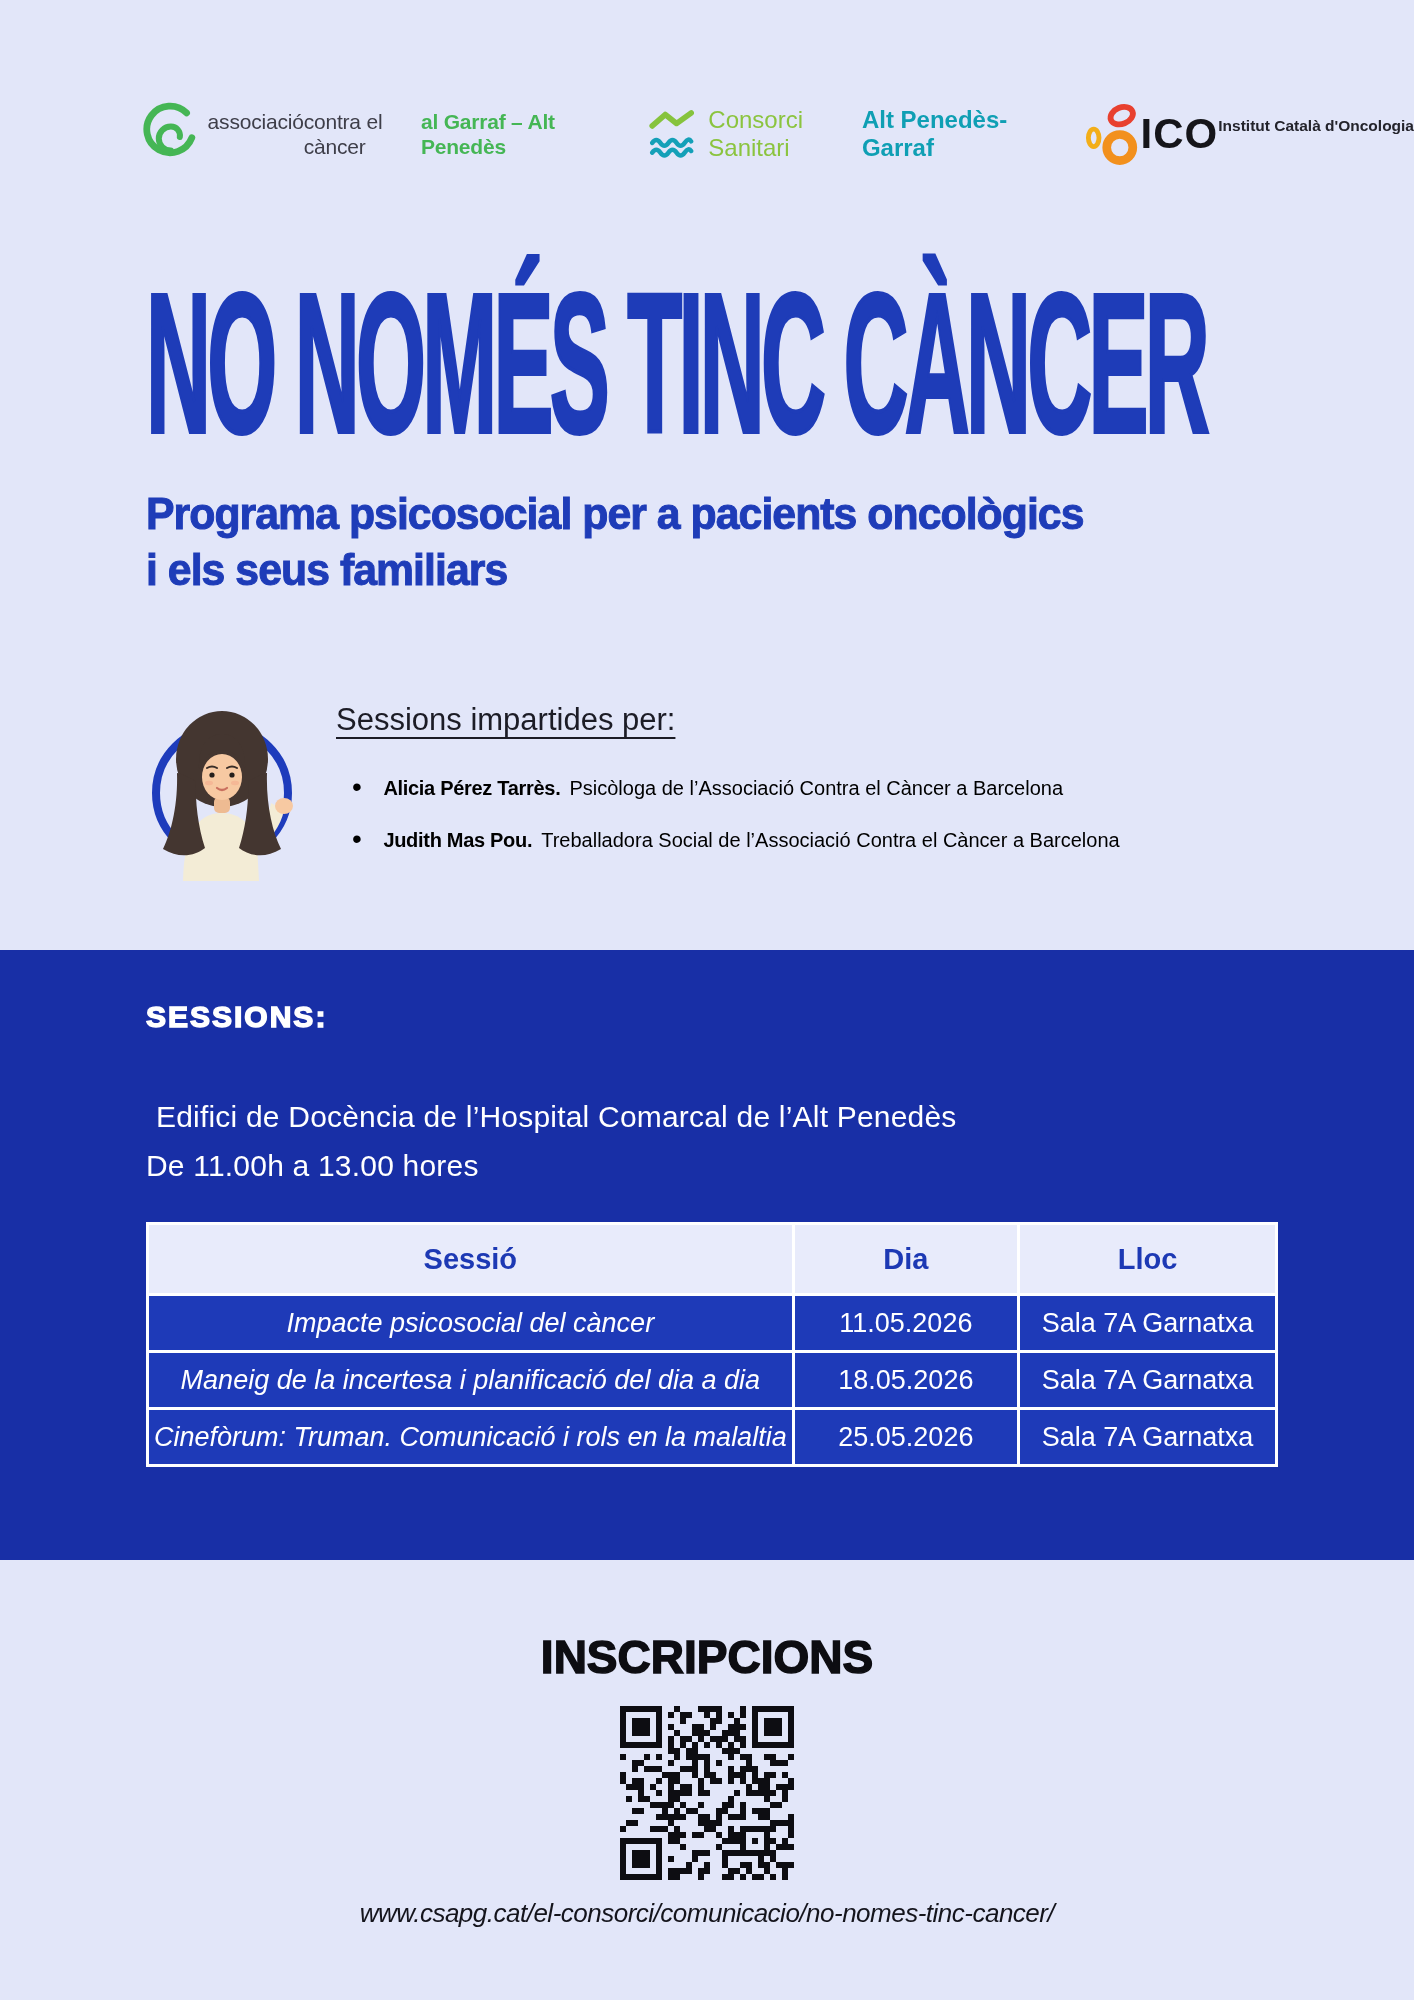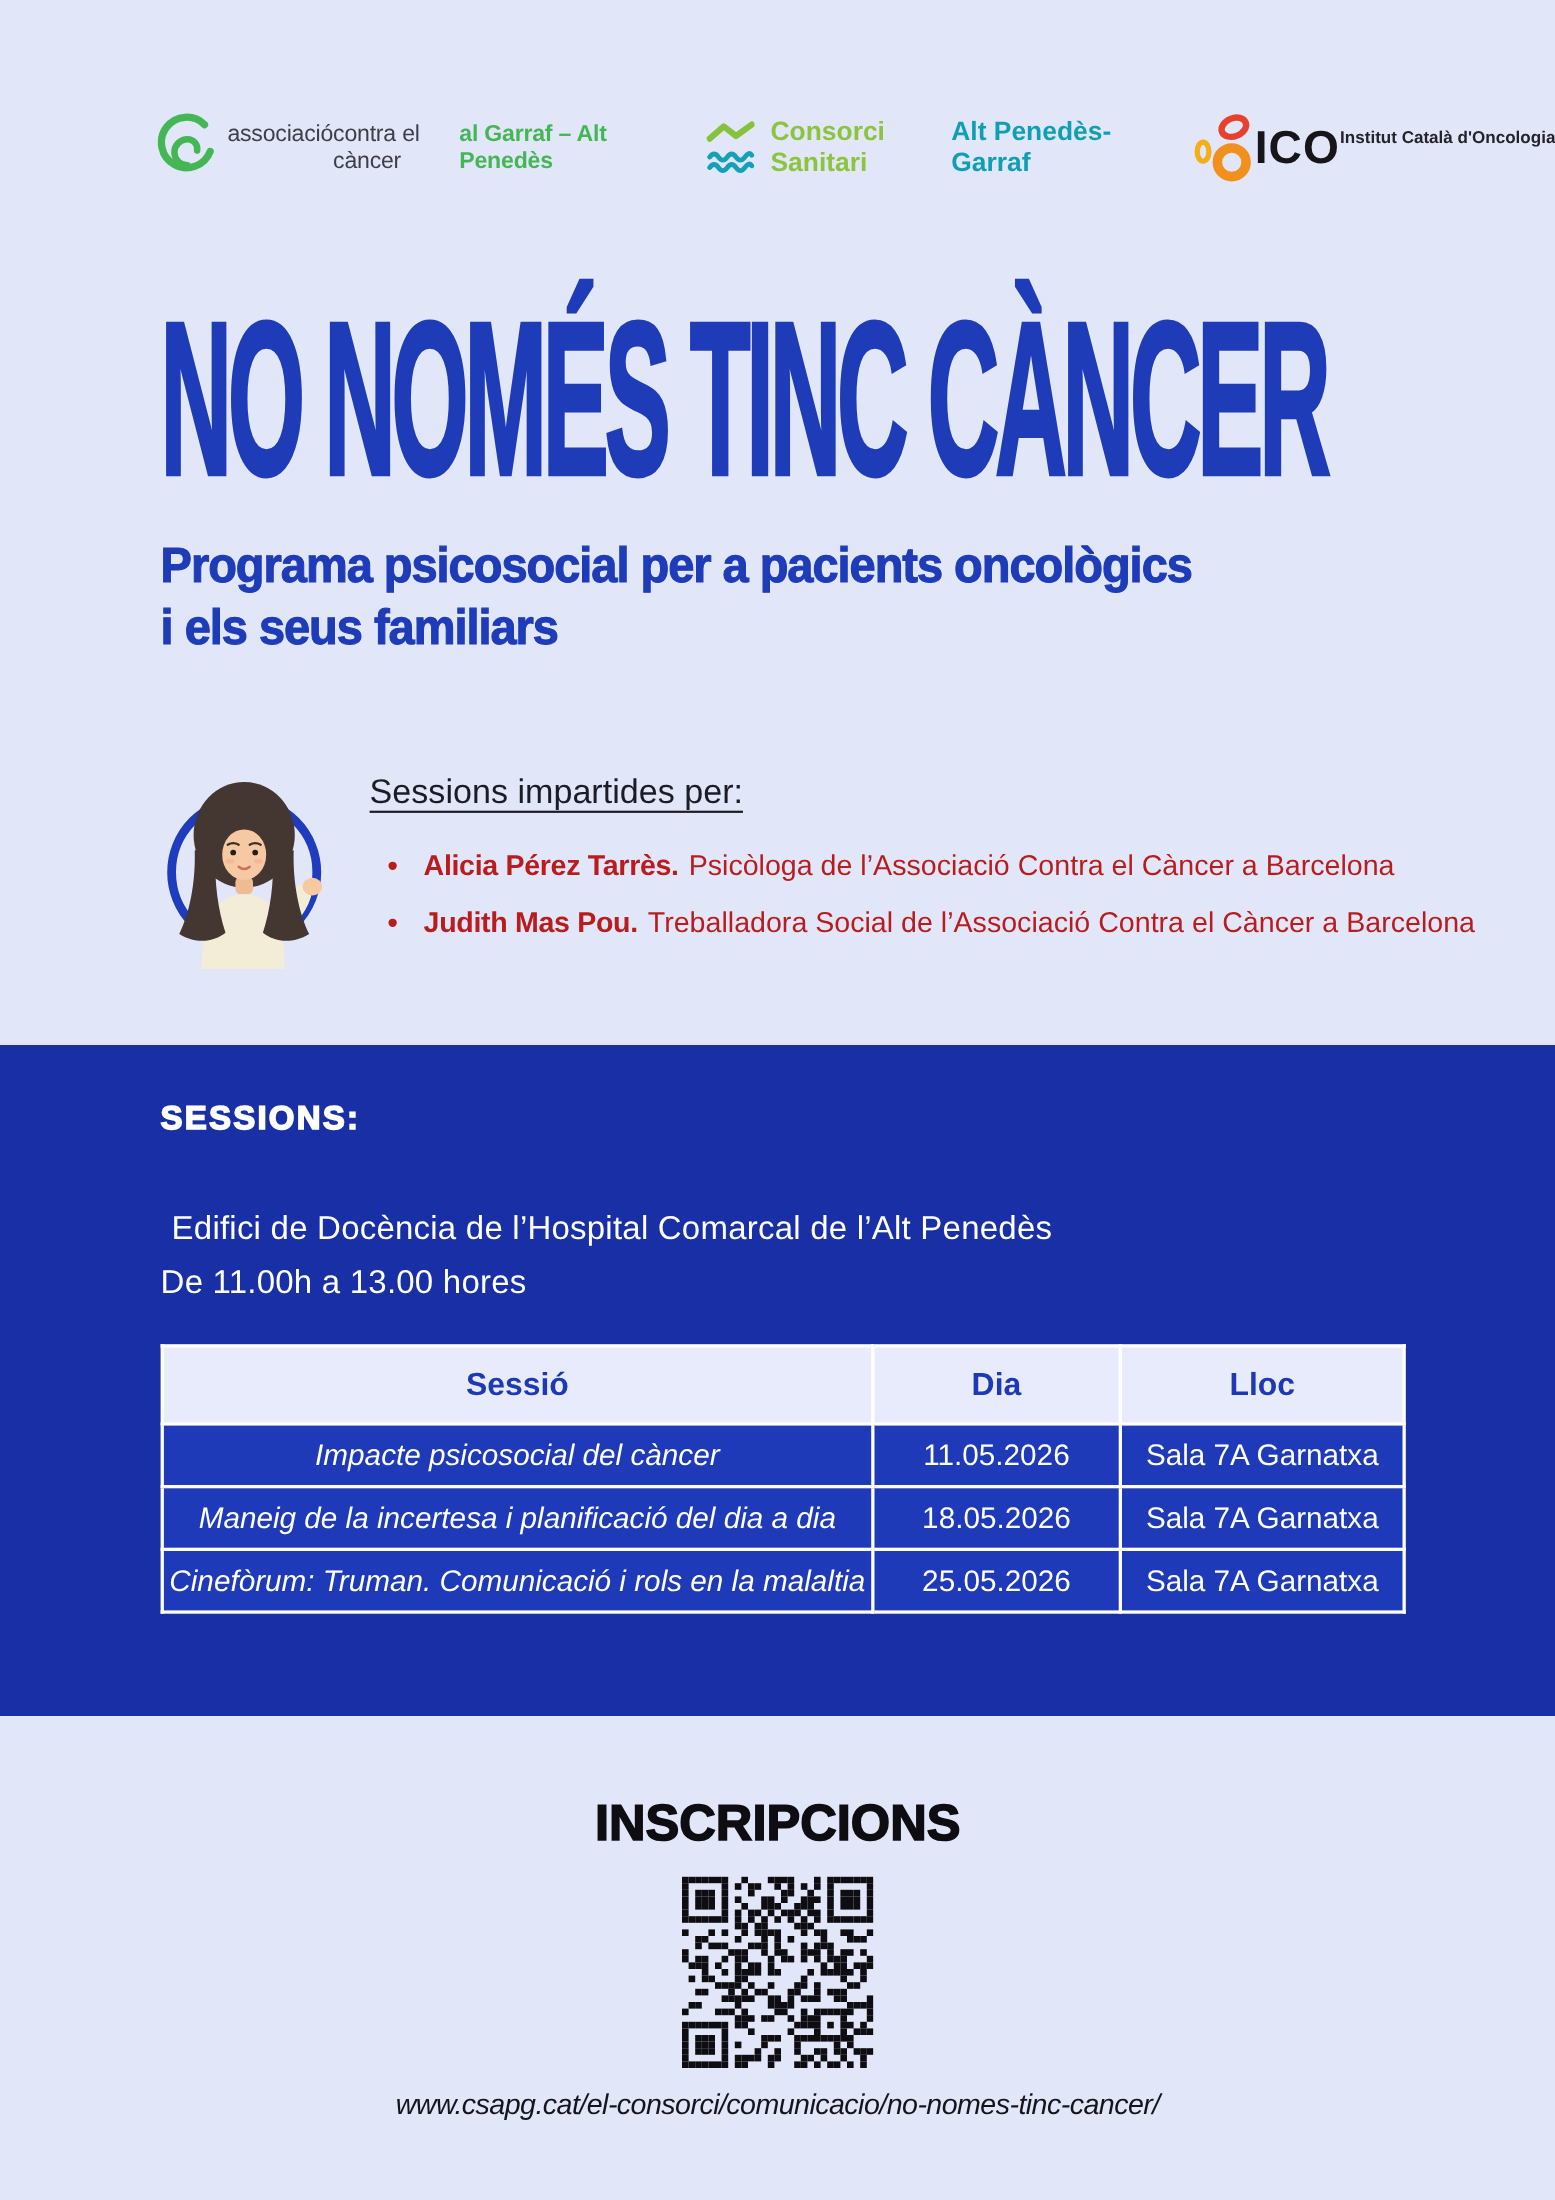--- a/index.html
+++ b/index.html
@@ -8,21 +8,21 @@
 
   
   .logos{position:absolute;left:143px;top:92px;display:flex;align-items:center;}
   .logo{display:flex;align-items:center;}
   .logo-text{display:flex;flex-direction:row;justify-content:center;}
   .logo-assoc .logo-text{margin-left:9px;}
   .l-dark{font-size:21px;line-height:25px;color:#3e3e49;font-weight:500;letter-spacing:-0.2px;}
   .l-green{font-size:21px;line-height:25px;color:#45b655;font-weight:700;letter-spacing:-0.2px;}
   .logo-consorci{margin-left:48px;}
   .logo-consorci .logo-text{margin-left:14px;}
-  .consorci-line1{font-size:24px;line-height:28px;color:#8bc43f;font-weight:700;}
+  .consorci-line1{font-size:24px;line-height:28px;color:#8bc43f;font-weight:400;}
   .consorci-line2{font-size:24px;line-height:28px;color:#0f9fb4;font-weight:700;}
   .logo-ico{margin-left:40px;}
   .logo-ico .logo-text{}
   .ico-acronym{font-size:42px;line-height:40px;font-weight:700;color:#15151a;letter-spacing:1px;}
   .ico-sub{font-size:15.5px;font-weight:700;color:#23232b;margin-top:3px;white-space:nowrap;}
 
   
   .title-wrap{position:absolute;left:146px;top:264px;width:1210px;height:190px;margin:0;}
   .title-text{display:inline-block;white-space:nowrap;line-height:1;
       font-size:120px;font-weight:700;letter-spacing:-5px;color:#1e3cb8;
@@ -30,21 +30,21 @@
       transform:scale(0.75,1.65);transform-origin:0 0;}
   .subtitle{position:absolute;left:146px;top:486px;font-size:45px;font-weight:700;
       color:#1e3cb8;line-height:56px;letter-spacing:-1px;white-space:nowrap;
       -webkit-text-stroke:1px #1e3cb8;transform:scaleX(0.95);transform-origin:0 0;}
 
   
   .avatar{position:absolute;left:143px;top:697px;}
   .present-head{position:absolute;left:336px;top:702px;font-size:31px;color:#1c1c26;
       text-decoration:underline;text-underline-offset:7px;text-decoration-thickness:2px;text-align:center;}
   .speakers{position:absolute;left:352px;top:770px;margin:0;padding:0;list-style:none;}
-  .speakers li{font-size:26px;color:#b91c1c;margin-bottom:20px;white-space:nowrap;}
+  .speakers li{font-size:20px;color:#000000;margin-bottom:20px;white-space:nowrap;}
   .speakers li::before{content:"\2022";font-size:28px;margin-right:16px;position:relative;top:1px;}
   .speakers b{font-weight:700;letter-spacing:-0.3px;}
   .speakers .role{margin-left:9px;font-weight:400;}
 
   
   .sessions{position:absolute;left:0;top:950px;width:1414px;height:610px;background:#182fa6;}
   .sessions-title{position:absolute;left:146px;top:50px;margin:0;font-size:30px;font-weight:700;
       letter-spacing:2px;color:#fff;-webkit-text-stroke:1.5px #fff;}
   .venue{position:absolute;left:156px;top:150px;font-size:30px;color:#fff;letter-spacing:0.2px;}
   .time{position:absolute;left:146px;top:199px;font-size:30px;color:#fff;letter-spacing:0.2px;}

